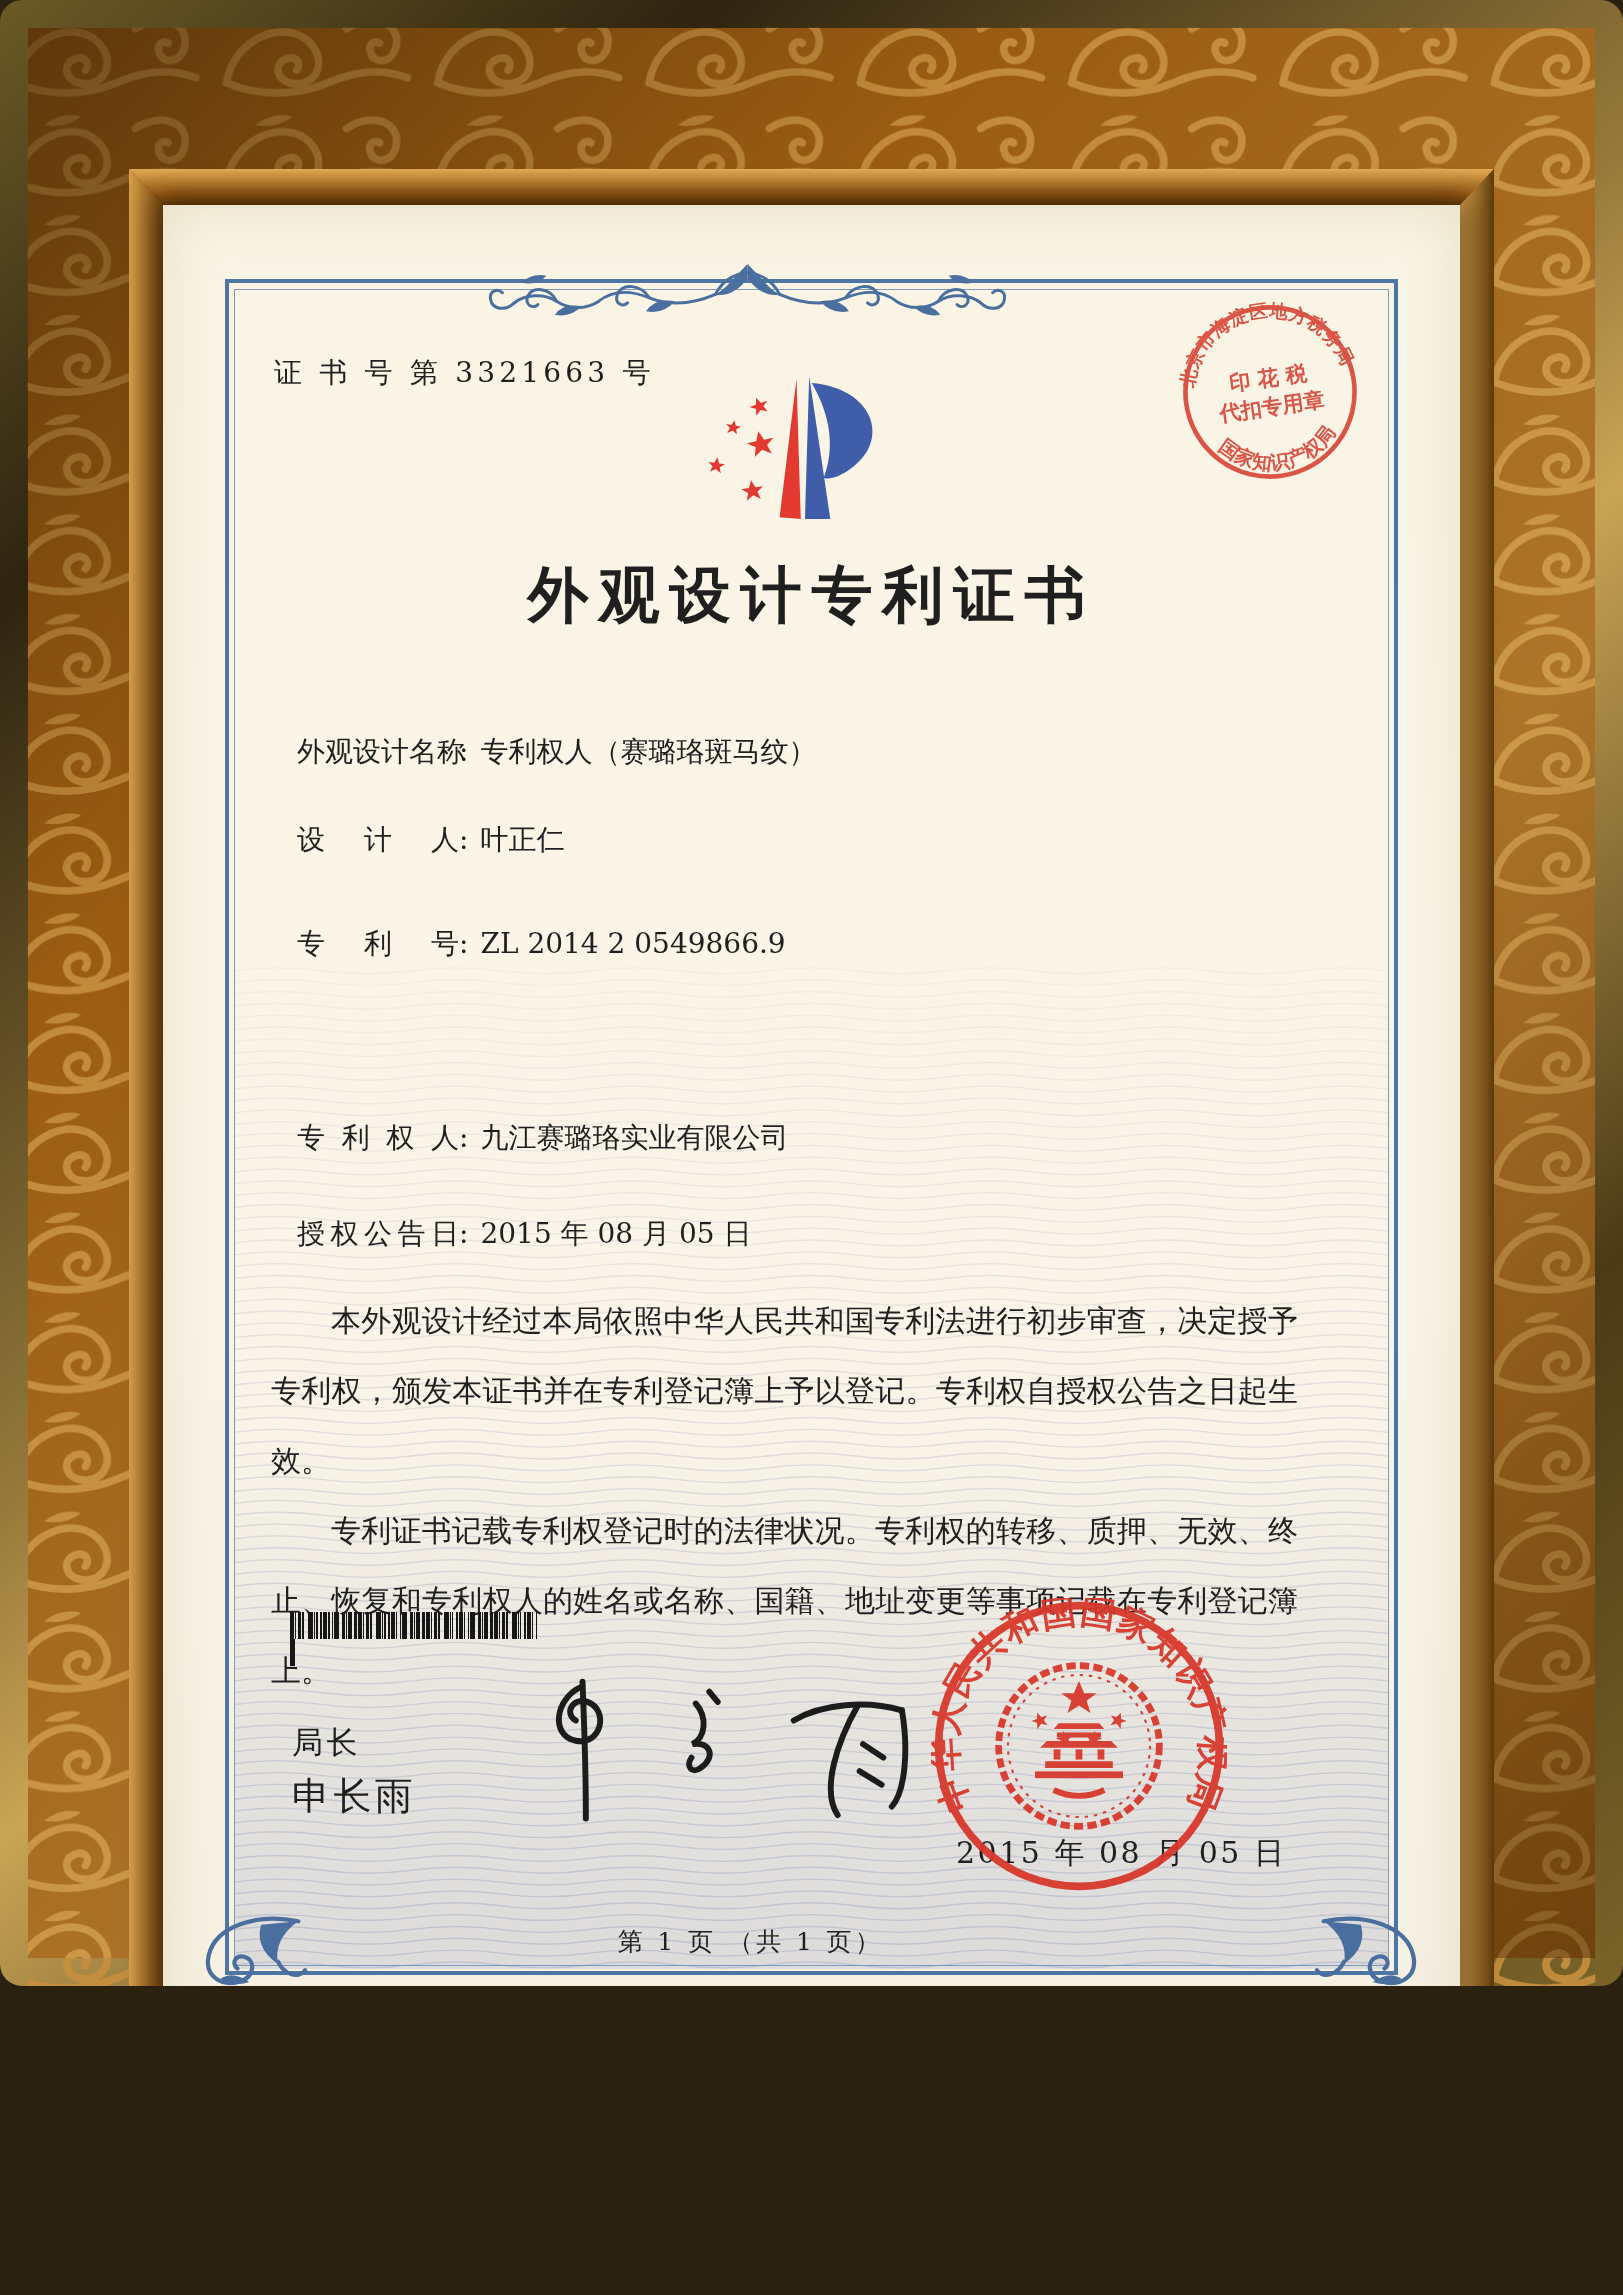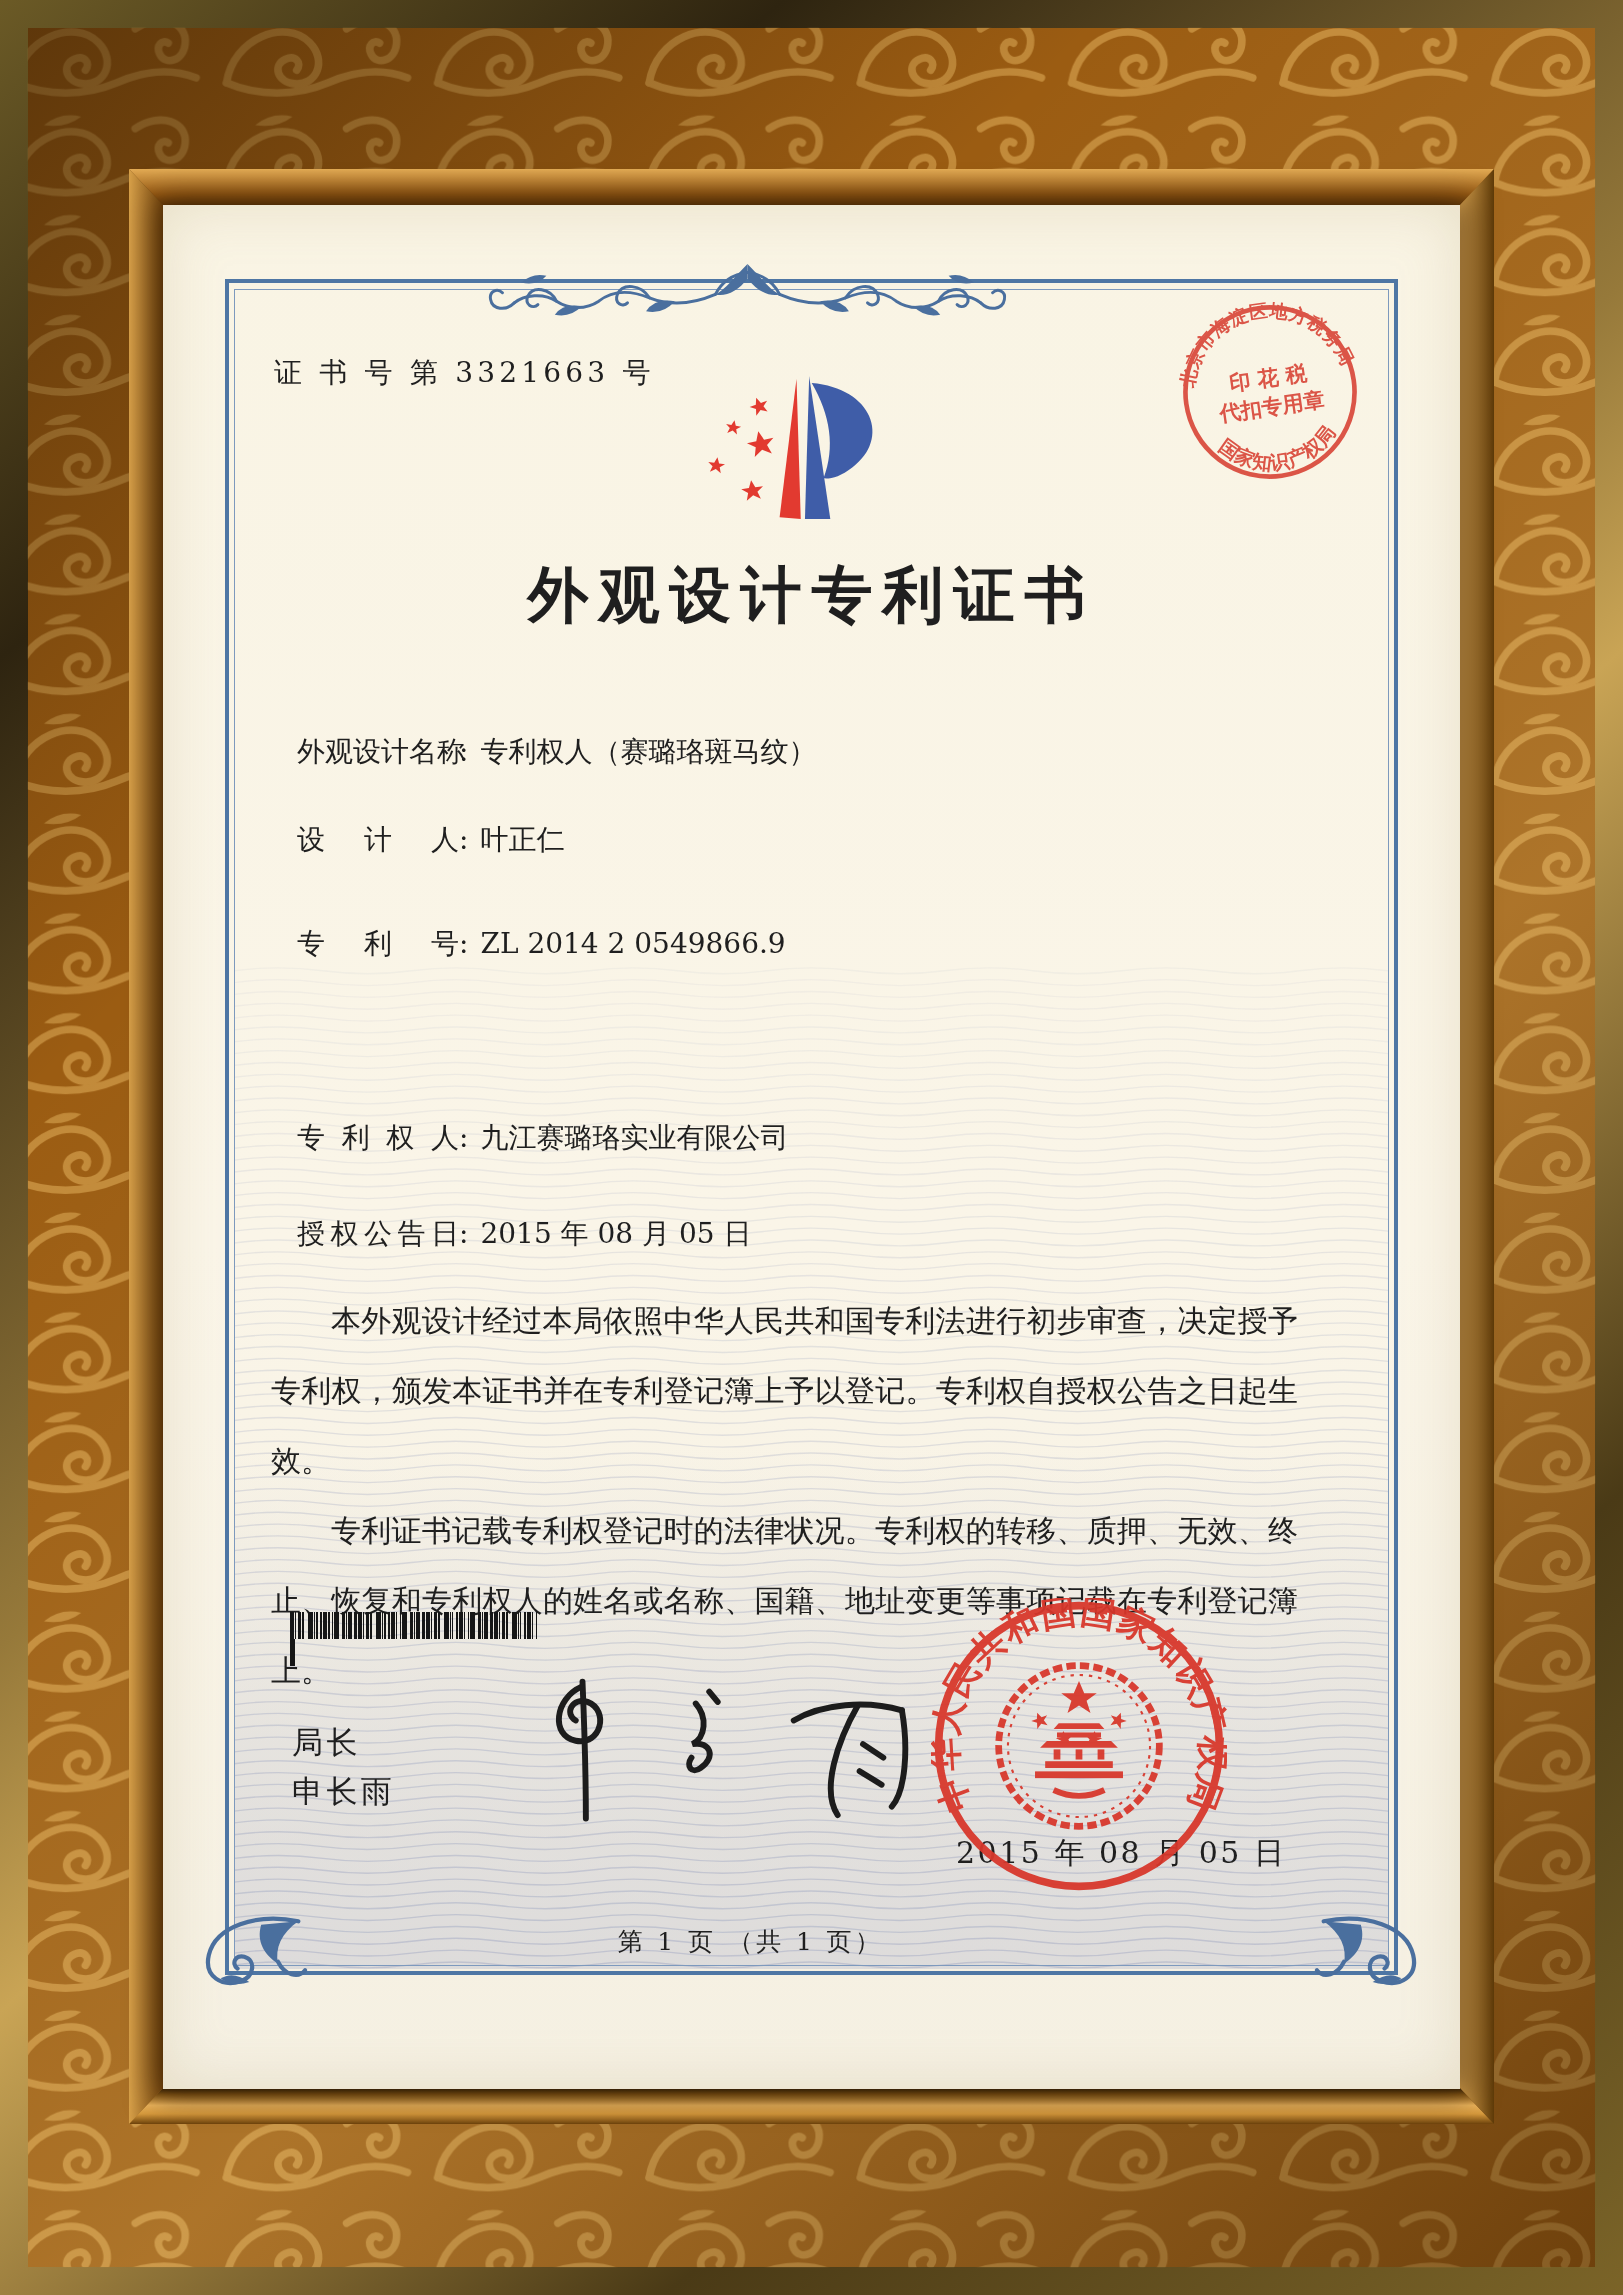--- a/index.html
+++ b/index.html
@@ -2,22 +2,22 @@
 <html style="--seal_red: #d8372b; --stamp_red: #d9483a; --border_blue: #4e76a4; --border_blue_light: #7d99bd; --ornament_blue: #4a6f9e; --frame_brown: #9b5c12; --swirl_gold: #c78f3e; --paper_cream: #faf5e6; --ink: #1f1f1f; --wave: #aab0c6;font-size:13.5px"><head>
 <meta charset="utf-8">
 <style>
   :root{
     --seal_red:#d8372b; --stamp_red:#d9483a; --border_blue:#4e76a4;
     --border_blue_light:#7d99bd; --ornament_blue:#4a6f9e;
     --frame_brown:#9b5c12; --swirl_gold:#c78f3e; --paper_cream:#faf5e6;
     --ink:#1f1f1f; --wave:#aab0c6;
   }
   html,body{margin:0;padding:0;background:#2a2111;}
-  .stage{position:relative;width:1623px;height:2295px;overflow:hidden;
-    font-family:"DejaVu Serif","Liberation Serif",serif;color:var(--ink);}
+  .stage{position:relative;width:1623px;height:1986px;overflow:hidden;
+    font-family:"DejaVu Serif","Liberation Serif",serif;color:var(--ink);border-radius:22px;}
   
   .outer-band{position:absolute;inset:0;
     background:linear-gradient(140deg,#6b5a26 0%,#2e2410 18%,#96793a 45%,#c9a455 55%,#4a3a16 78%,#7b6428 100%);}
   
   .swirl-base{position:absolute;left:28px;top:28px;right:28px;bottom:28px;background:var(--frame_brown);}
   .swirl-sheen{position:absolute;left:28px;top:28px;right:28px;bottom:28px;
     background:linear-gradient(135deg,rgba(45,25,4,.55) 0%,rgba(0,0,0,0) 28%,rgba(255,226,150,.18) 62%,rgba(45,25,4,.40) 100%);}
   svg.swirl-layer{position:absolute;left:0;top:0;}
   
   .bevel{position:absolute;}
@@ -52,21 +52,21 @@
   .title{position:absolute;left:0;top:350px;width:100%;text-align:center;
     font-size:61px;font-weight:bold;letter-spacing:10px;}
   .frow{position:absolute;left:134px;font-size:28px;white-space:nowrap;}
   .flabel{display:inline-block;width:162px;text-align:justify;text-align-last:justify;}
   .fval{margin-left:12px;}
   .body-text{position:absolute;left:108px;top:1081px;width:1027px;}
   .body-text p{margin:0;text-indent:2em;font-size:30px;line-height:70px;text-align:justify;}
   .barcode{position:absolute;left:127px;top:1407px;width:255px;height:27px;font-size:0;}
   .barcode i{display:inline-block;height:27px;background:#161616;vertical-align:top;}
   .signer-title{position:absolute;left:129px;top:1517px;font-size:31px;letter-spacing:3.4px;}
-  .signer-name{position:absolute;left:129px;top:1566px;font-size:31px;letter-spacing:3.4px;}
+  .signer-name{position:absolute;left:129px;top:1566px;font-size:38px;letter-spacing:3.4px;}
   svg.signature{position:absolute;left:279px;top:1458px;}
   .issue-date{position:absolute;left:793px;top:1628px;font-size:30px;letter-spacing:2.5px;z-index:1;}
   svg.big-seal{position:absolute;left:768px;top:1393px;z-index:2;opacity:.94;}
   svg.tax-stamp{position:absolute;left:1014px;top:94px;opacity:.92;}
   .page-footer{position:absolute;left:72px;top:1720px;width:1031px;text-align:center;
     font-size:25px;letter-spacing:3.4px;}
 </style>
 </head>
 <body>
 

